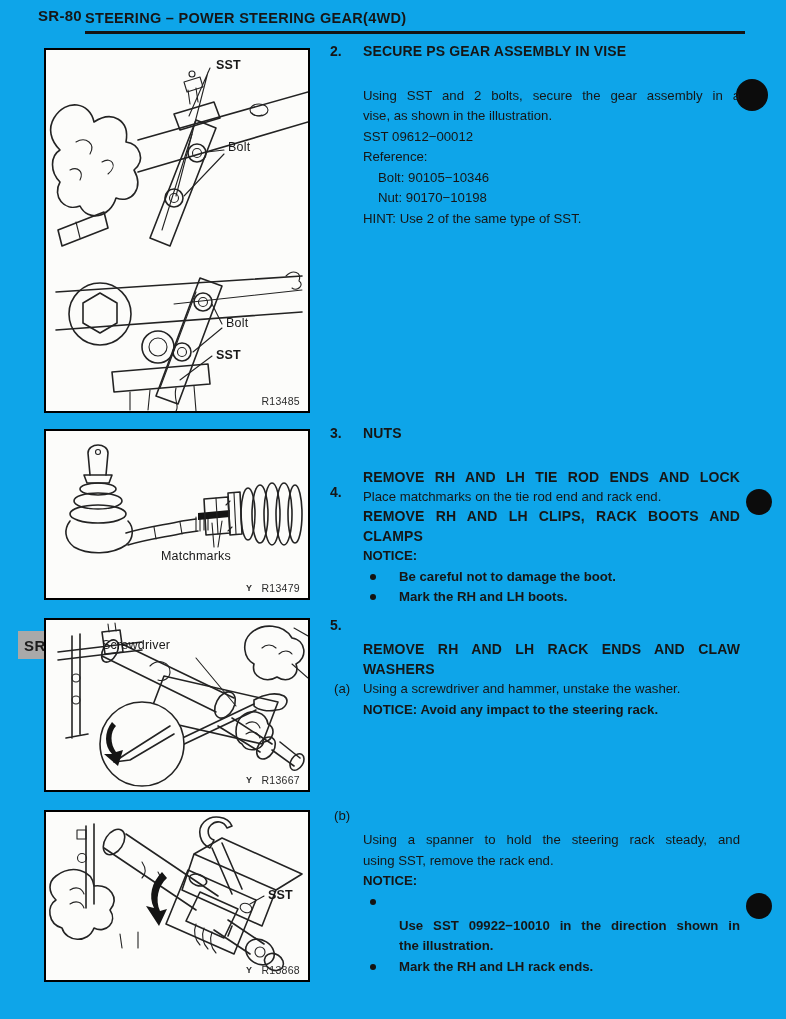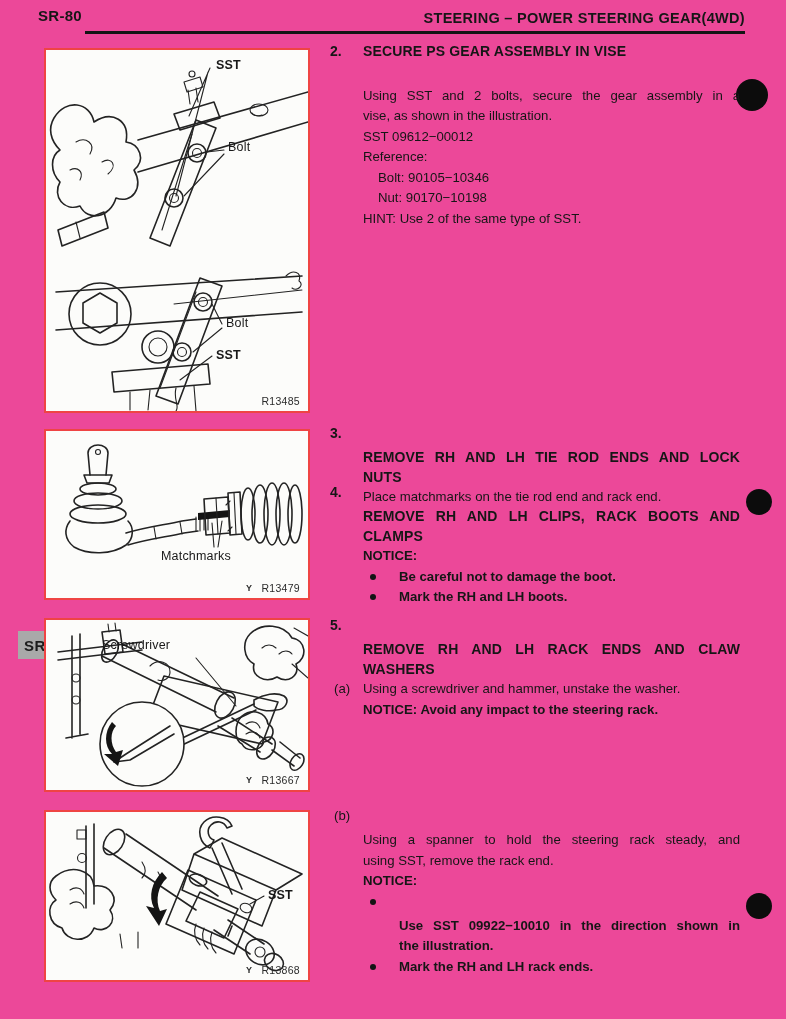--- a/index.html
+++ b/index.html
@@ -1,27 +1,27 @@
 <!DOCTYPE html>
 <html><head>
 <meta charset="utf-8">
 <style>
   html,body{margin:0;padding:0;background:#e8e8e6;}
   .page{
     position:relative;width:786px;height:1019px;margin:0 auto;
-    background:#ec4899;color:#161616;
+    background:#0ea5e9;color:#161616;
     font-family:"Liberation Sans", sans-serif;overflow:hidden;
   }
   
   .hdr-num{position:absolute;left:38px;top:7px;font-size:15px;font-weight:700;letter-spacing:.3px;}
-  .hdr-title{position:absolute;left:85px;top:10px;width:660px;text-align:right;
+  .hdr-title{position:absolute;left:85px;top:10px;width:660px;text-align:left;
     font-size:14.5px;font-weight:700;letter-spacing:.3px;}
   .hdr-rule{position:absolute;left:85px;top:31px;width:660px;height:3px;background:#141414;}
   
-  .fig{position:absolute;left:44px;width:266px;border:2px solid #ef4444;background:#fcfcfa;box-sizing:border-box;}
+  .fig{position:absolute;left:44px;width:266px;border:2px solid #000000;background:#fcfcfa;box-sizing:border-box;}
   .fig svg{position:absolute;left:0;top:0;}
   .figlabel{position:absolute;font-size:12.5px;font-weight:700;letter-spacing:.2px;color:#181818;white-space:nowrap;}
   .figlabel.normal{font-weight:400;font-size:12.5px;text-align:center;}
   .figcode{position:absolute;right:8px;bottom:4px;font-size:10.5px;color:#2b2b2b;letter-spacing:.3px;}
   .figcode .yp{font-size:9px;font-weight:700;margin-right:9px;vertical-align:1px;}
   .ln{stroke:#232323;stroke-width:1.6;fill:none;stroke-linecap:round;stroke-linejoin:round;}
   .thin{stroke-width:1.1;}
   .fillink{fill:#141414;stroke:none;}
   
   .step{position:absolute;left:330px;width:410px;}
@@ -208,22 +208,22 @@
         <div class="b indent">Nut: 90170−10198</div>
         <div class="b">HINT: Use 2 of the same type of SST.</div>
       </div>
     </div>
   </div>
 
   <div class="step" style="top:424px;">
     <div class="row">
       <div class="numcol">3.</div>
       <div class="content">
+        <div class="h">NUTS</div>
         <div class="h stretch">REMOVE RH AND LH TIE ROD ENDS AND LOCK</div>
-        <div class="h">NUTS</div>
         <div class="b">Place matchmarks on the tie rod end and rack end.</div>
       </div>
     </div>
   </div>
 
   <div class="step" style="top:483px;">
     <div class="row">
       <div class="numcol">4.</div>
       <div class="content">
         <div class="h stretch">REMOVE RH AND LH CLIPS, RACK BOOTS AND</div>

